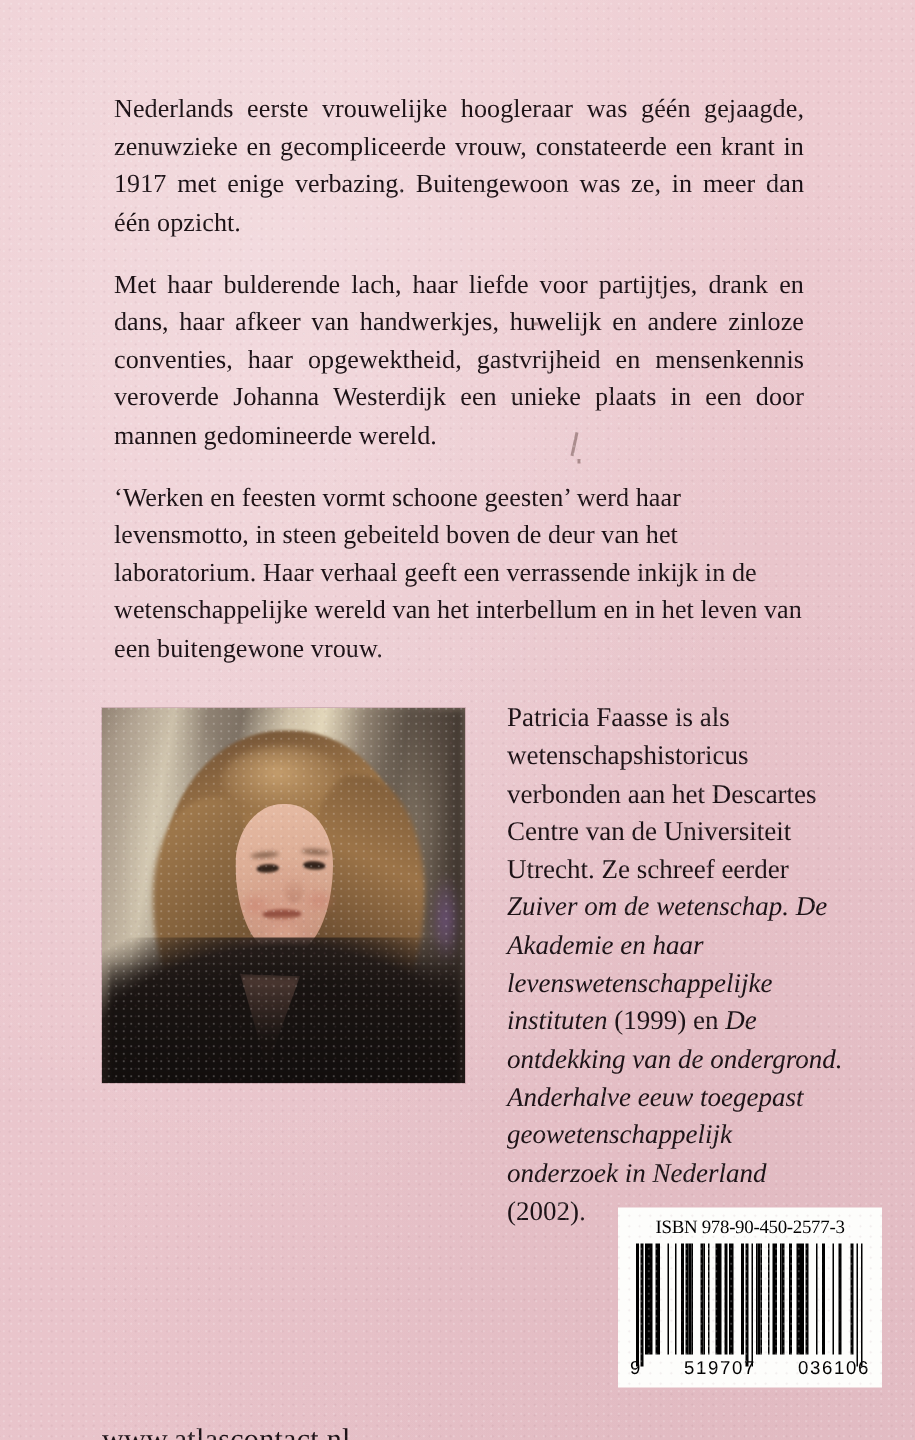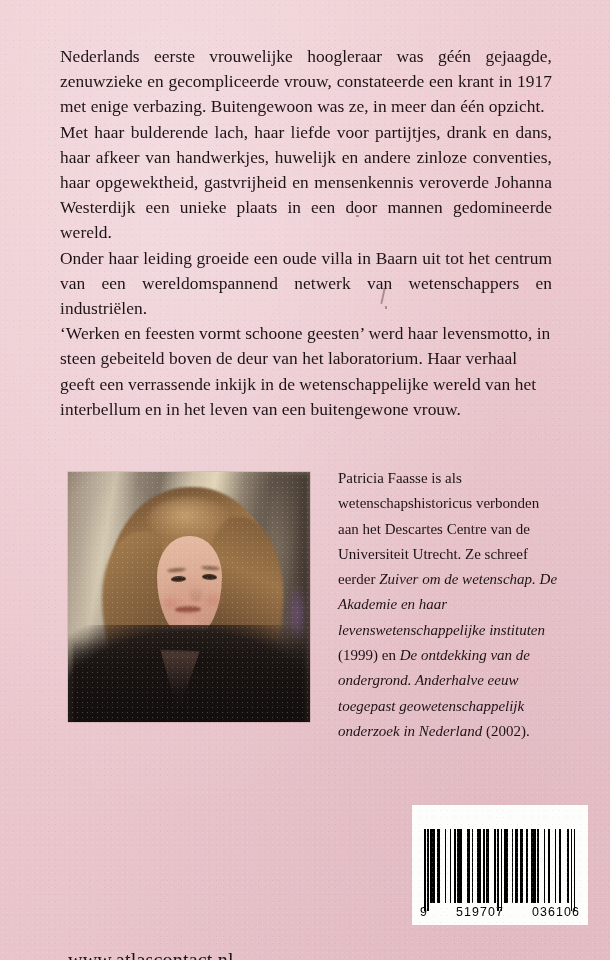--- a/index.html
+++ b/index.html
@@ -44,21 +44,21 @@
     left: 60px;
     top: 44px;
     width: 492px;
     font-size: 17.4px;
     line-height: 25.2px;
     letter-spacing: 0.05px;
     text-align: left;
     color: #1c1216;
   }
   #blurb p {
-    margin: 0;
+    margin: 16px;
     text-align: justify;
     text-justify: inter-word;
   }
   #blurb p.last { text-align: left; }
 
   
   #photo {
     position: absolute;
     left: 68px;
     top: 472px;
@@ -237,21 +237,21 @@
     background: linear-gradient(180deg, rgba(186,128,106,0.80), rgba(120,78,62,0.55));
     filter: blur(2.5px);
   }
 
   
   #bio {
     position: absolute;
     left: 338px;
     top: 466px;
     width: 224px;
-    font-size: 15px;
+    font-size: 18px;
     line-height: 25.3px;
     color: #1c1216;
   }
   #bio .t { font-style: italic; }
 
   
   #url {
     position: absolute;
     left: 68px;
     top: 908px;
@@ -320,21 +320,20 @@
   }
 </style>
 </head>
 <body>
 
 <div id="cover">
 
   <div id="blurb">
     <p>Nederlands eerste vrouwelijke hoogleraar was géén gejaagde, zenuwzieke en gecompliceerde vrouw, constateerde een krant in 1917 met enige verbazing. Buitengewoon was ze, in meer dan één opzicht.</p>
     <p>Met haar bulderende lach, haar liefde voor partijtjes, drank en dans, haar afkeer van handwerkjes, huwelijk en andere zinloze conventies, haar opgewektheid, gastvrijheid en mensenkennis veroverde Johanna Westerdijk een unieke plaats in een door mannen gedomineerde wereld.</p>
-    <p>Onder haar leiding groeide een oude villa in Baarn uit tot het centrum van een wereldomspannend netwerk van wetenschappers en industriëlen.</p>
     <p class="last">‘Werken en feesten vormt schoone geesten’ werd haar levensmotto, in steen gebeiteld boven de deur van het laboratorium. Haar verhaal geeft een verrassende inkijk in de wetenschappelijke wereld van het interbellum en in het leven van een buitengewone vrouw.</p>
   </div>
 
   <div id="photo">
     <div class="scene">
       <div class="bg-base"></div>
       <div class="bg-soft"></div>
       <div class="bg-dark-right"></div>
       <div class="bg-purple"></div>
 
@@ -362,20 +361,21 @@
     </div>
   </div>
 
   <div id="bio">
     <span>Patricia Faasse is als wetenschapshistoricus verbonden aan het Descartes Centre van de Universiteit Utrecht. Ze schreef eerder </span><span class="t">Zuiver om de wetenschap. De Akademie en haar levenswetenschappelijke instituten</span><span> (1999) en </span><span class="t">De ontdekking van de ondergrond. Anderhalve eeuw toegepast geowetenschappelijk onderzoek in Nederland</span><span> (2002).</span>
   </div>
 
   <div id="url">www.atlascontact.nl</div>
 
   <div id="barcode-box">
+    <div id="isbn-text">ISBN 978-90-450-2577-3</div>
     <div id="bars">
         <i class="tall" style="width:1.600px"></i>
         <i class="g tall" style="width:1.600px"></i>
         <i class="tall" style="width:1.600px"></i>
         <i class="g" style="width:1.600px"></i>
         <i class="" style="width:1.600px"></i>
         <i class="" style="width:1.600px"></i>
         <i class="" style="width:1.600px"></i>
         <i class="g" style="width:1.600px"></i>
         <i class="" style="width:1.600px"></i>

